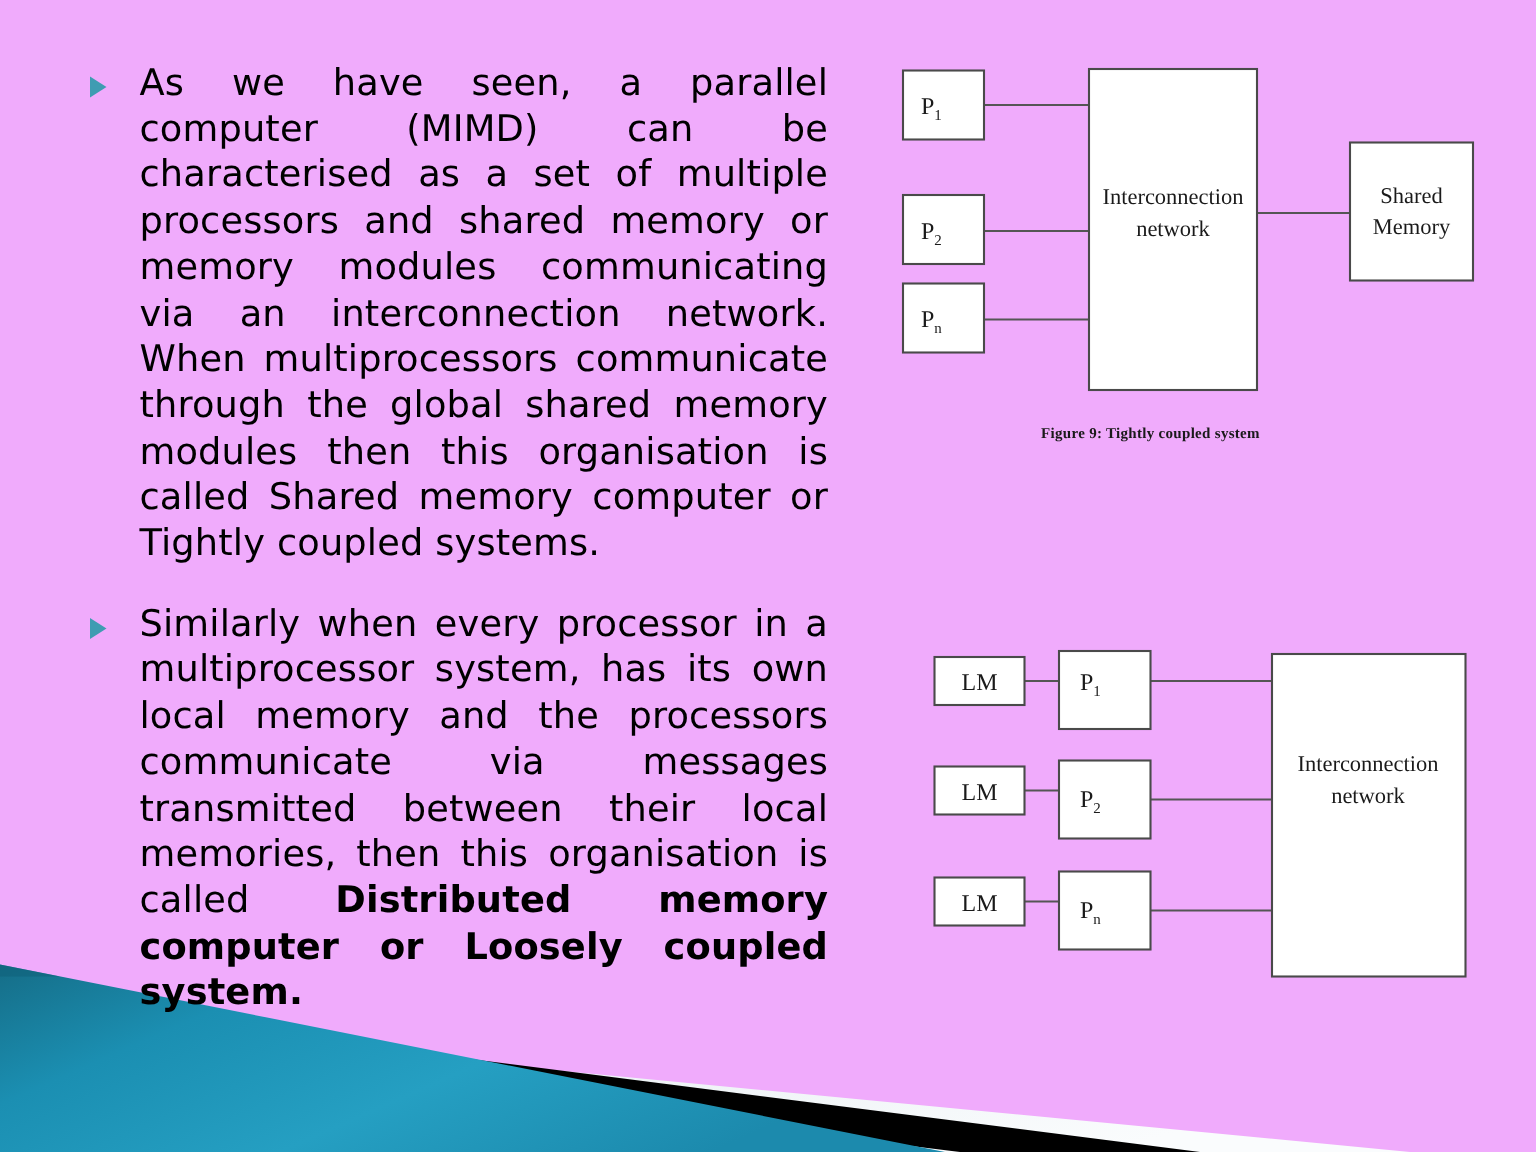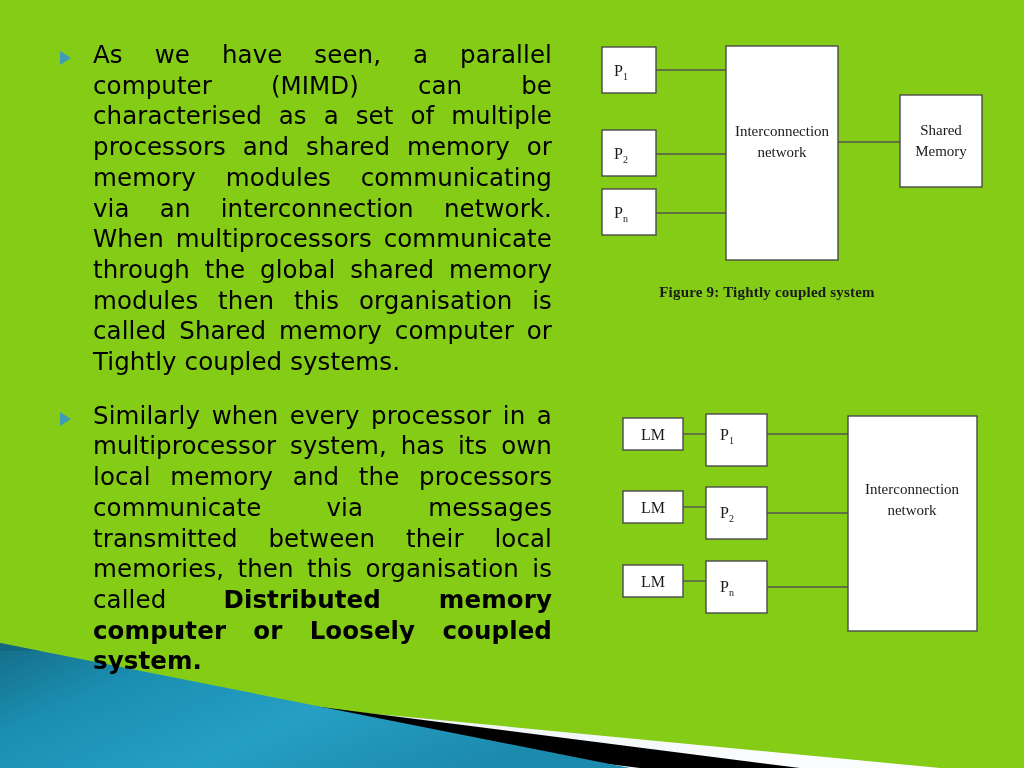--- a/index.html
+++ b/index.html
@@ -15,21 +15,21 @@
     overflow: hidden;
     position: relative;
   }
 
   
   #slide {
     position: absolute;
     left: 0; top: 0;
     width: 1024px;
     height: 768px;
-    background: #84cc16;
+    background: #f0abfc;
     overflow: hidden;
   }
 
   
   .corner-deco {
     position: absolute;
     left: 0;
     bottom: 0;
     width: 1024px;
     height: 130px;
@@ -76,31 +76,31 @@
   }
   .bullet-text.b2 { }
 
   .bold-run { font-weight: bold; }
 
   
   .figure {
     position: absolute;
   }
   #figure-9 { left: 590px; top: 32px; width: 420px; height: 290px; }
-  #figure-10 { left: 590px; top: 408px; width: 420px; height: 278px; }
+  #figure-10 { left: 590px; top: 428px; width: 420px; height: 278px; }
 
   .fig-svg { display: block; }
 
   .fig-caption {
     position: absolute;
     width: 100%;
     text-align: center;
     font-family: "Liberation Serif", serif;
     font-weight: bold;
-    font-size: 15px;
+    font-size: 10px;
     color: #1a1a1a;
     letter-spacing: 0.2px;
   }
   #figure-9 .fig-caption { top: 252px; left: 12px; width: 330px; }
   #figure-10 .fig-caption { top: 242px; left: 52px; width: 330px; }
 </style>
 </head>
 <body>
 
 <div id="slide">

